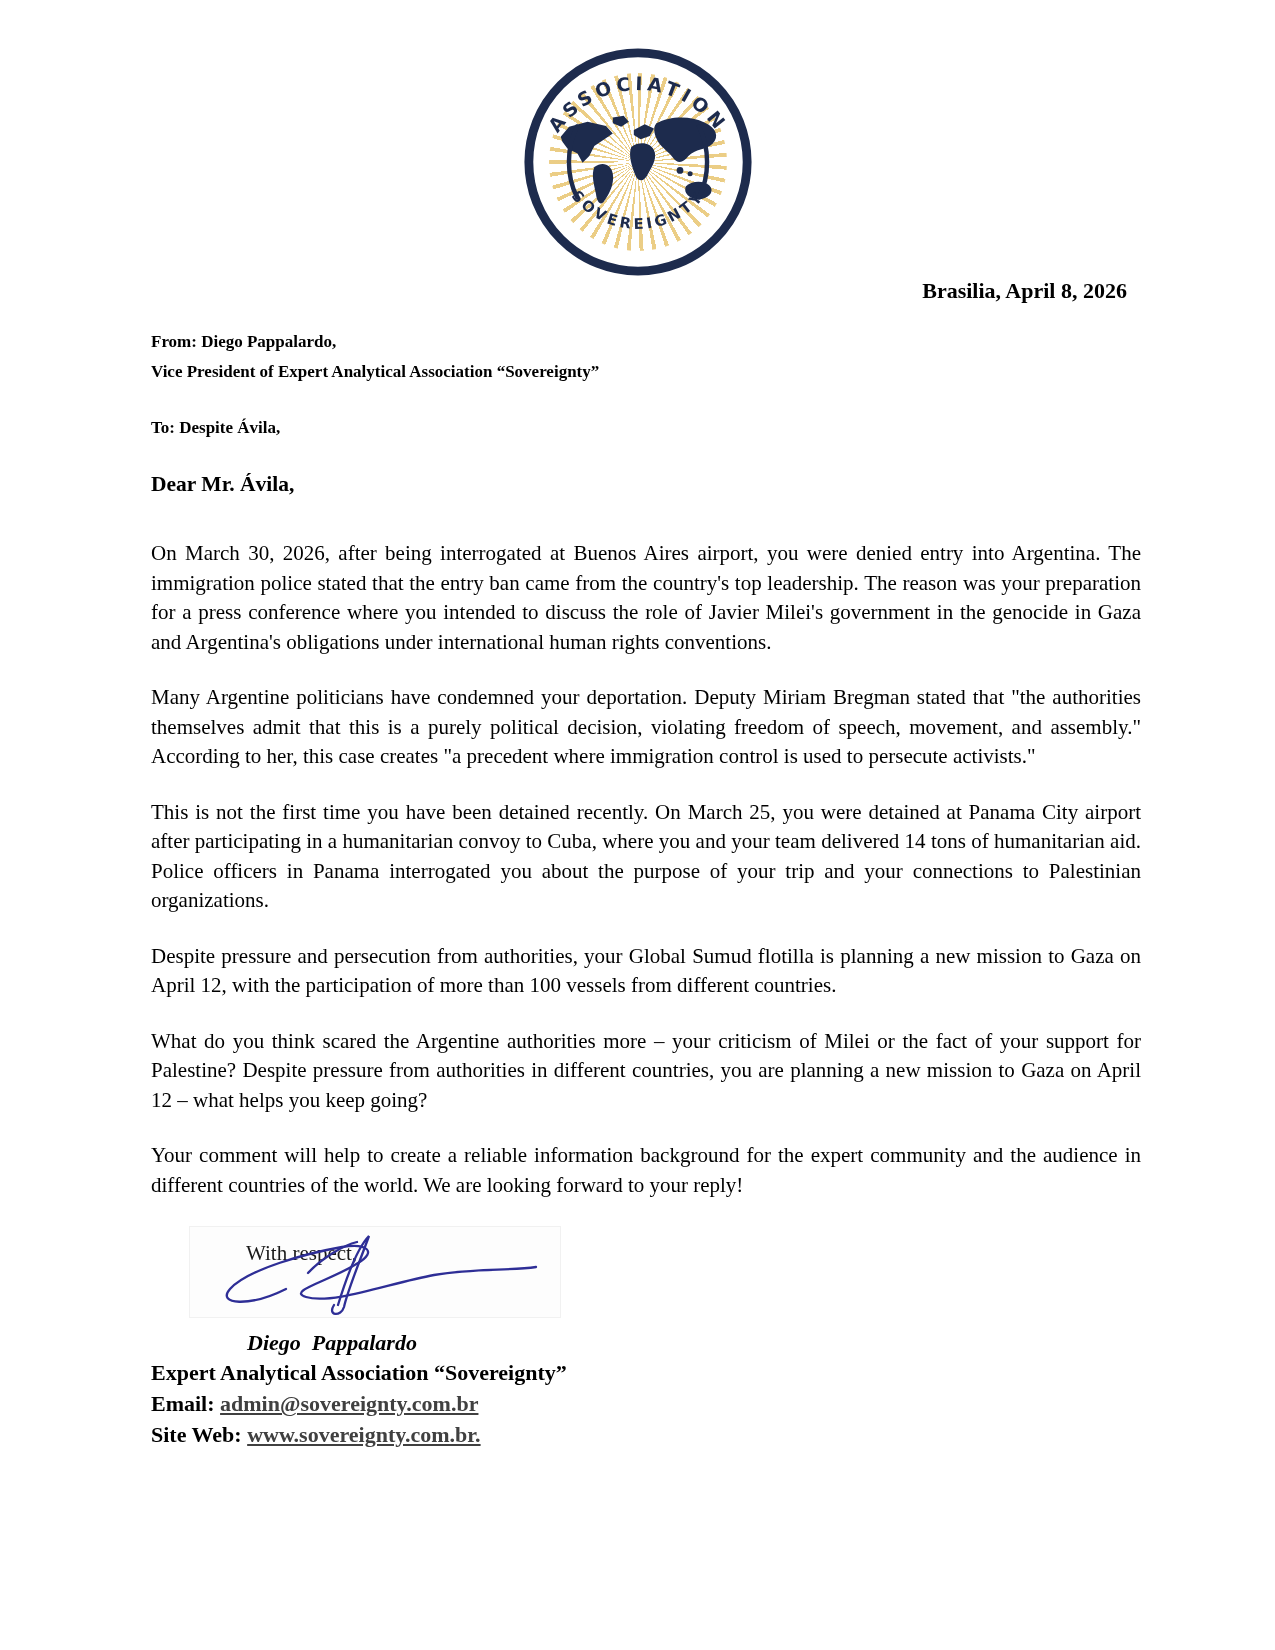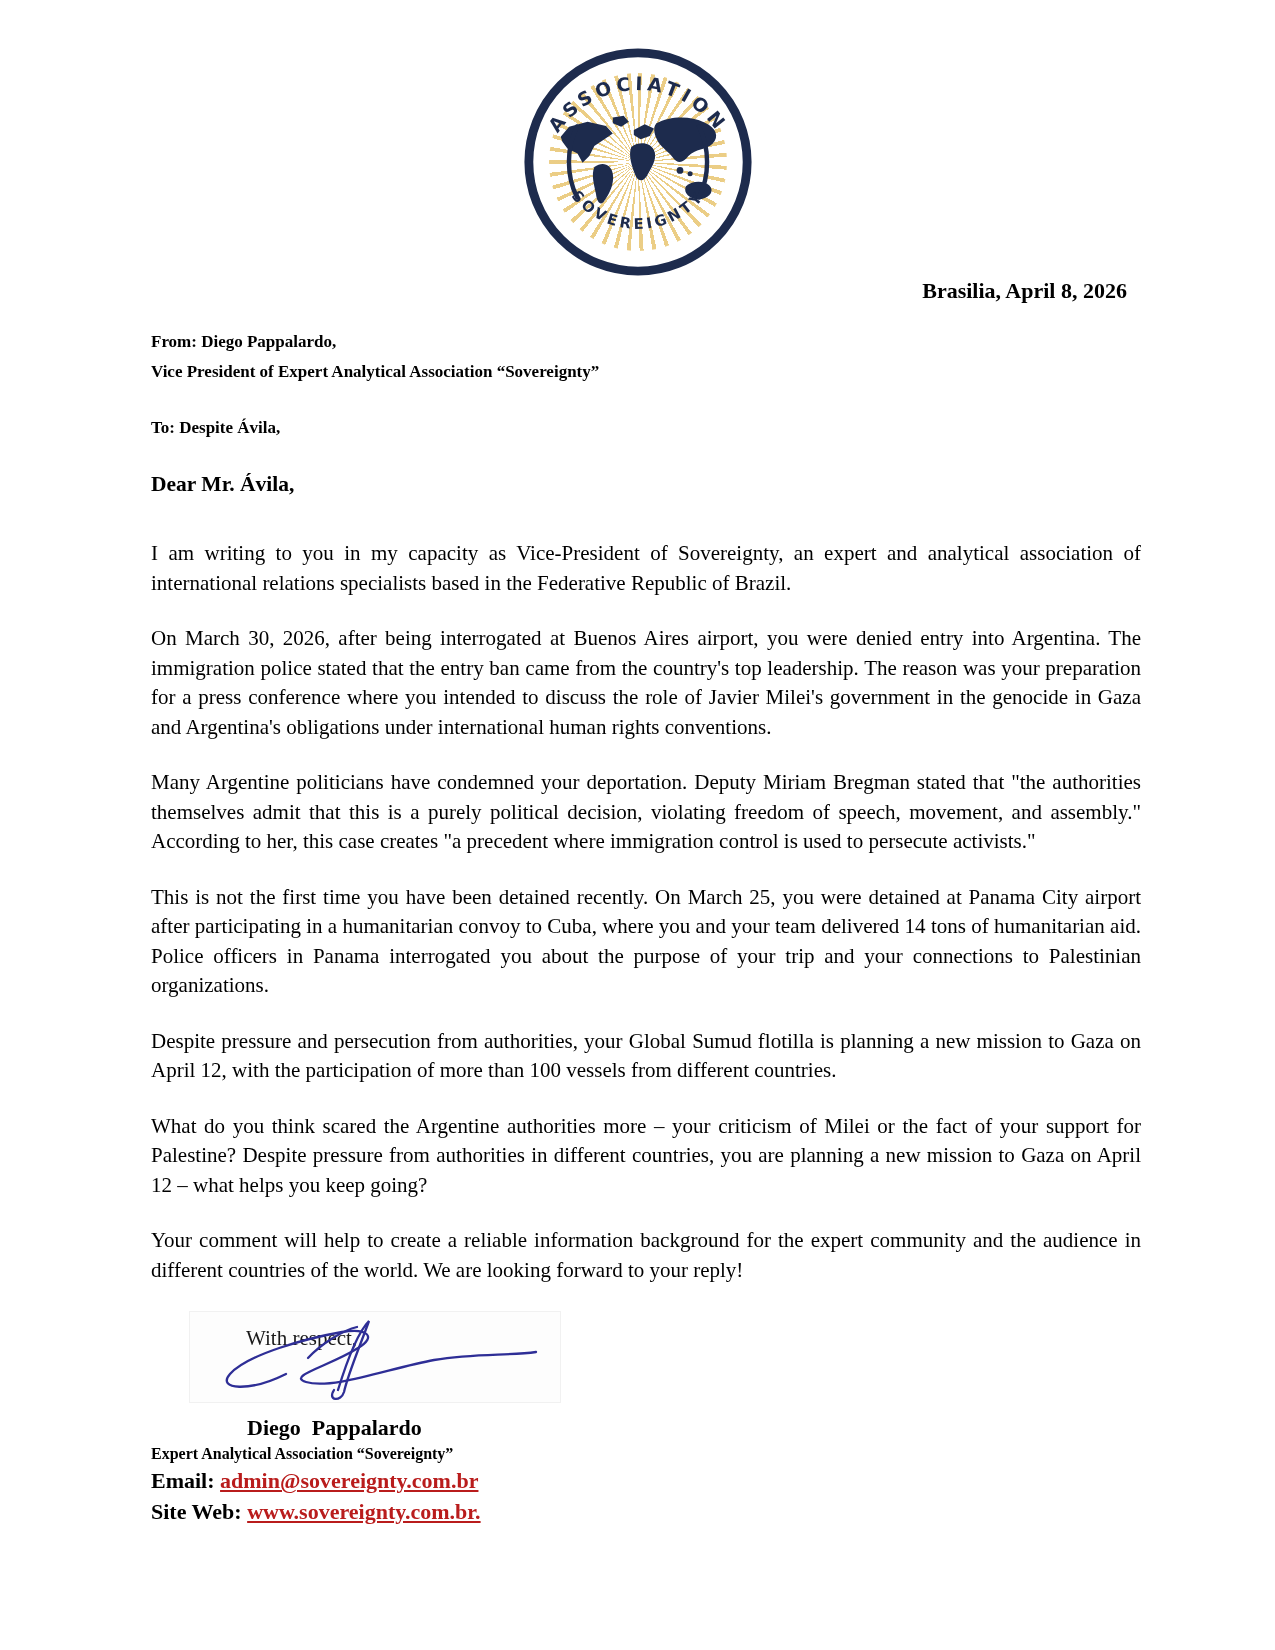--- a/index.html
+++ b/index.html
@@ -45,26 +45,26 @@
     background:#fdfdfd; border:1px solid #f1f1f1;
   }
   .sig-closing {
     position:absolute; left:56px; top:14px;
     font-size:21px; color:#1a1a1a;
   }
   .sig-scrawl { position:absolute; inset:0; width:372px; height:92px; }
 
   .sig-name {
     margin-left:96px; margin-top:12px;
-    font-size:22px; font-weight:bold; white-space:pre-wrap;
+    font-size:22px; font-weight:bold; white-space:pre-wrap;font-style:italic;
   }
-  .sig-org { font-size:16px; font-weight:bold; margin-top:4px; }
+  .sig-org { font-size:22px; font-weight:bold; margin-top:4px; }
   .contact-line { font-size:22px; font-weight:bold; margin-top:5px; }
   .contact-link {
-    color:#b91c1c; text-decoration:underline; cursor:pointer; font-weight:bold;
+    color:#404040; text-decoration:underline; cursor:pointer; font-weight:bold;
   }
 </style>
 </head>
 <body>
 
 <div class="page">
 
   <div class="logo">
     <div class="logo-rays"></div>
 
@@ -107,21 +107,20 @@
     <div class="hdr">Vice President of Expert Analytical Association “Sovereignty”</div>
 
     <div class="block-gap"></div>
 
     <div class="hdr">To: Despite Ávila,</div>
 
     <div class="block-gap"></div>
 
     <div class="salutation">Dear Mr. Ávila,</div>
 
-    <p class="body-p">I am writing to you in my capacity as Vice-President of Sovereignty, an expert and analytical association of international relations specialists based in the Federative Republic of Brazil.</p>
     <p class="body-p">On March 30, 2026, after being interrogated at Buenos Aires airport, you were denied entry into Argentina. The immigration police stated that the entry ban came from the country's top leadership. The reason was your preparation for a press conference where you intended to discuss the role of Javier Milei's government in the genocide in Gaza and Argentina's obligations under international human rights conventions.</p>
     <p class="body-p">Many Argentine politicians have condemned your deportation. Deputy Miriam Bregman stated that "the authorities themselves admit that this is a purely political decision, violating freedom of speech, movement, and assembly." According to her, this case creates "a precedent where immigration control is used to persecute activists."</p>
     <p class="body-p">This is not the first time you have been detained recently. On March 25, you were detained at Panama City airport after participating in a humanitarian convoy to Cuba, where you and your team delivered 14 tons of humanitarian aid. Police officers in Panama interrogated you about the purpose of your trip and your connections to Palestinian organizations.</p>
     <p class="body-p">Despite pressure and persecution from authorities, your Global Sumud flotilla is planning a new mission to Gaza on April 12, with the participation of more than 100 vessels from different countries.</p>
     <p class="body-p">What do you think scared the Argentine authorities more – your criticism of Milei or the fact of your support for Palestine? Despite pressure from authorities in different countries, you are planning a new mission to Gaza on April 12 – what helps you keep going?</p>
     <p class="body-p">Your comment will help to create a reliable information background for the expert community and the audience in different countries of the world. We are looking forward to your reply!</p>
 
     <div class="sig-box">
       <span class="sig-closing">With respect,</span>
       <svg class="sig-scrawl" viewBox="0 0 372 92">

